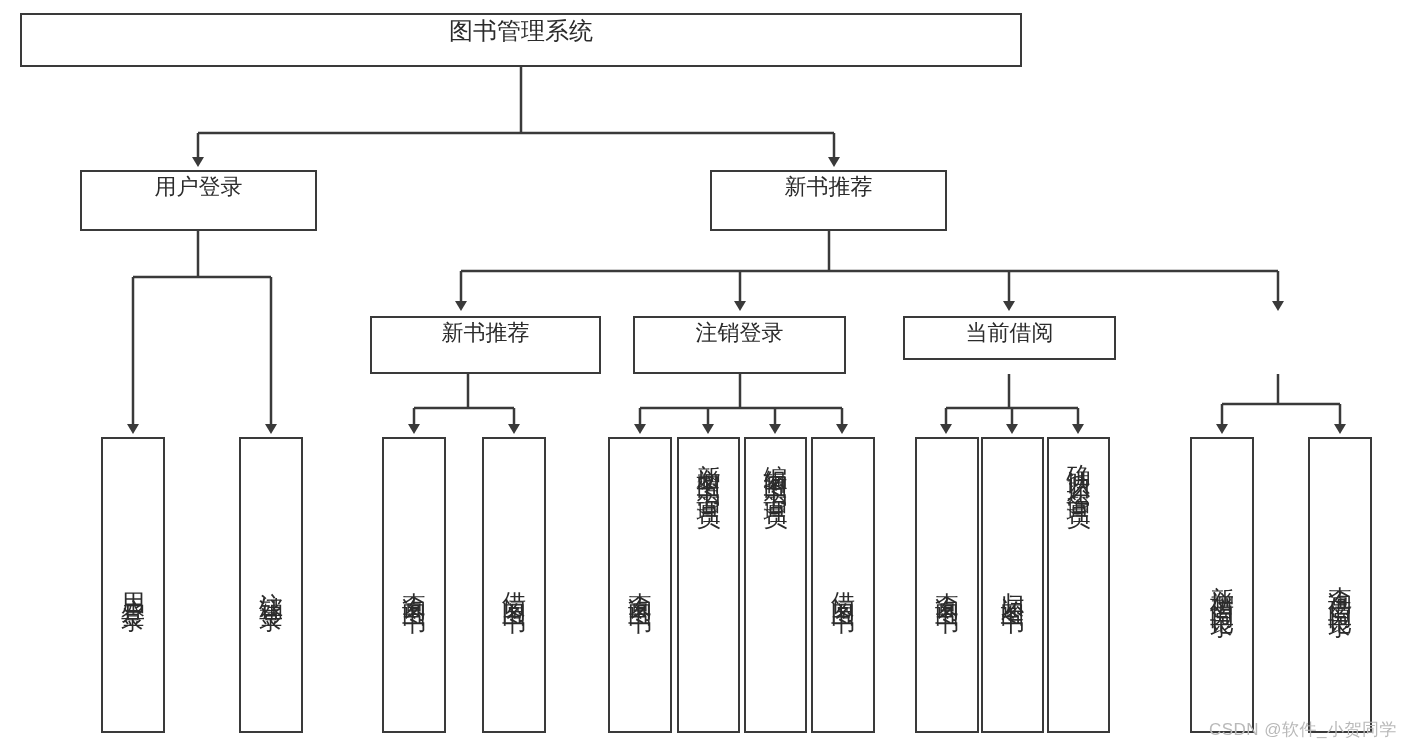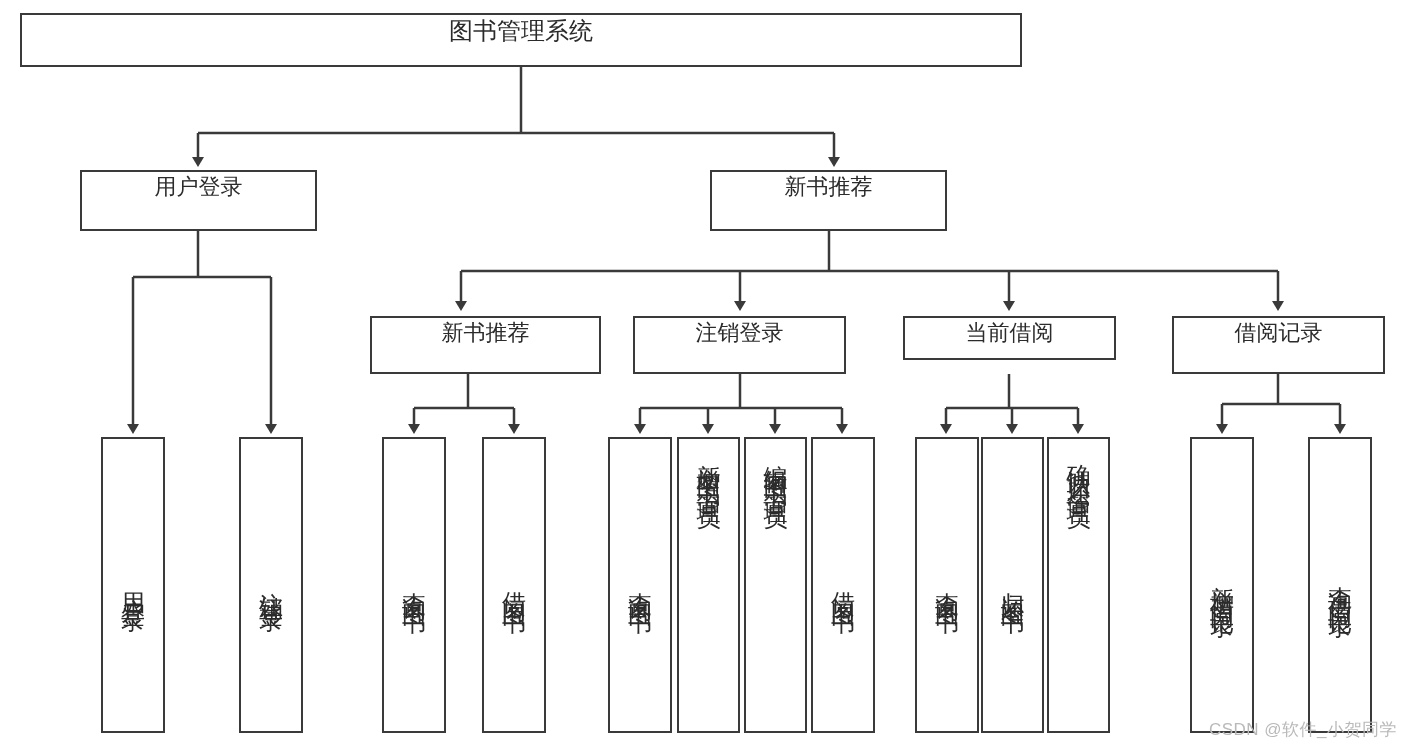--- a/index.html
+++ b/index.html
@@ -138,23 +138,20 @@
 
   <div class="node level2" style="left:370px; top:316px; width:231px; height:58px;">
     <span>新书推荐</span>
   </div>
   <div class="node level2" style="left:633px; top:316px; width:213px; height:58px;">
     <span>注销登录</span>
   </div>
   <div class="node level2" style="left:903px; top:316px; width:213px; height:44px;">
     <span>当前借阅</span>
   </div>
-  <div class="node level2" style="left:1172px; top:316px; width:213px; height:58px;">
-    <span>借阅记录</span>
-  </div>
 
   <div class="node leaf centered" style="left:101px; top:437px; width:64px; height:296px;">
     <span class="vtext">用户登录</span>
   </div>
   <div class="node leaf centered" style="left:239px; top:437px; width:64px; height:296px;">
     <span class="vtext">注销登录</span>
   </div>
 
   <div class="node leaf centered" style="left:382px; top:437px; width:64px; height:296px;">
     <span class="vtext">查询图书</span>

